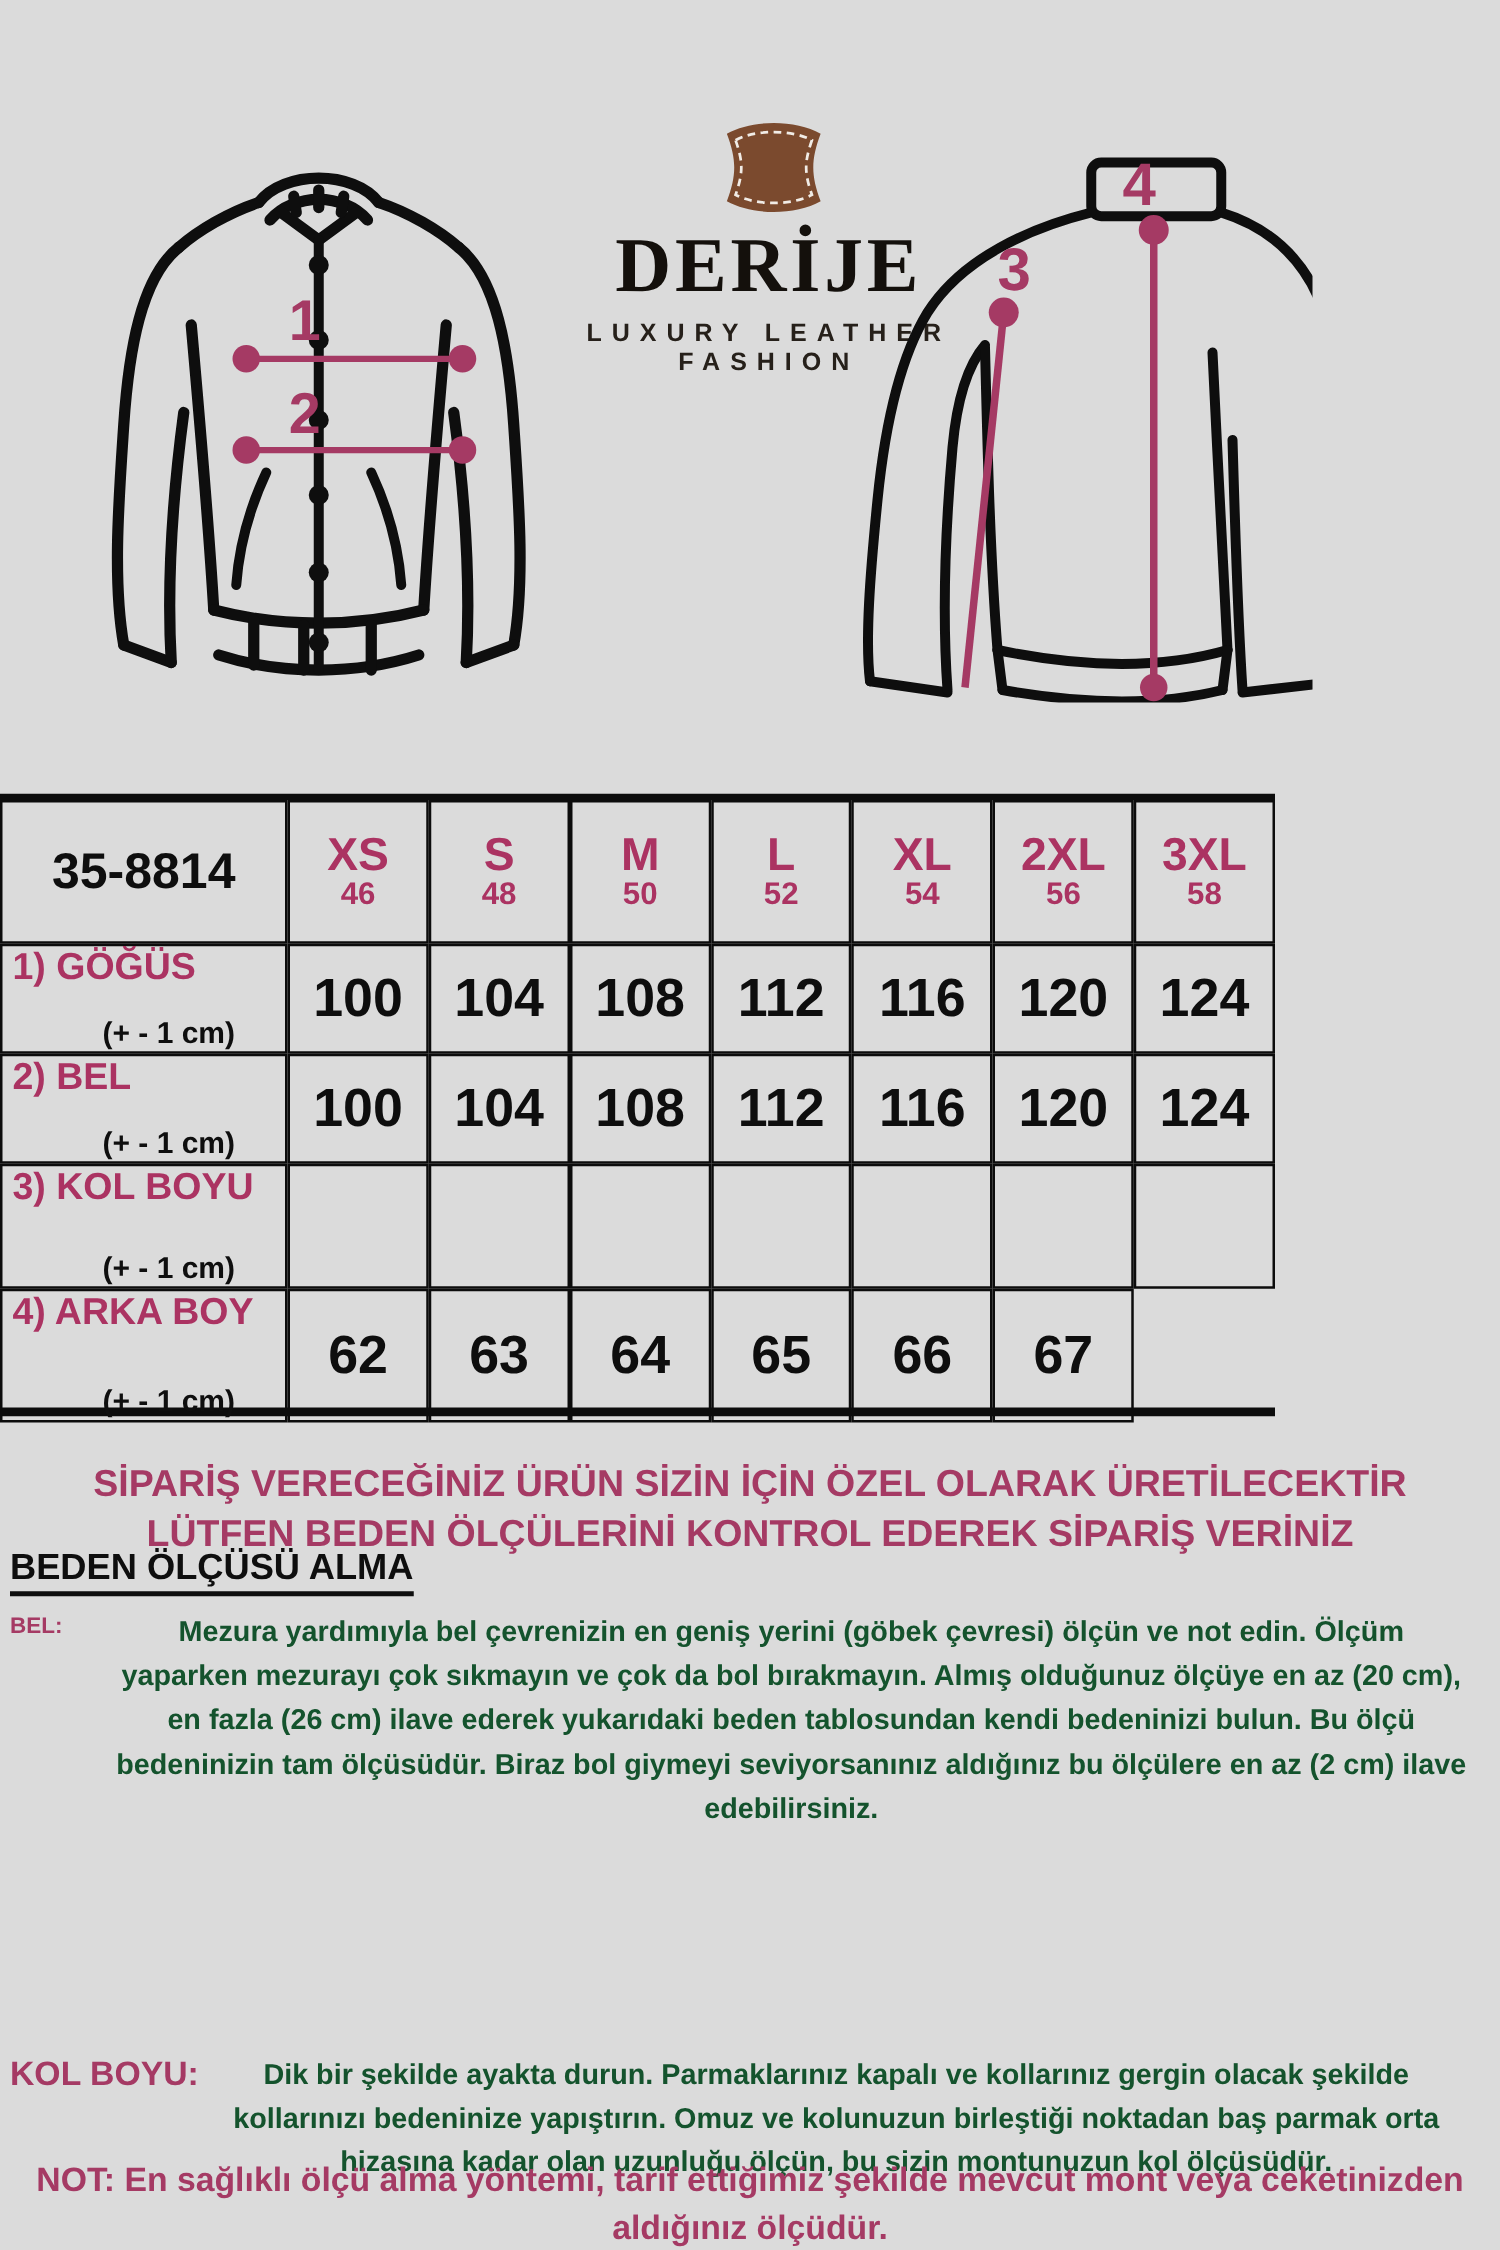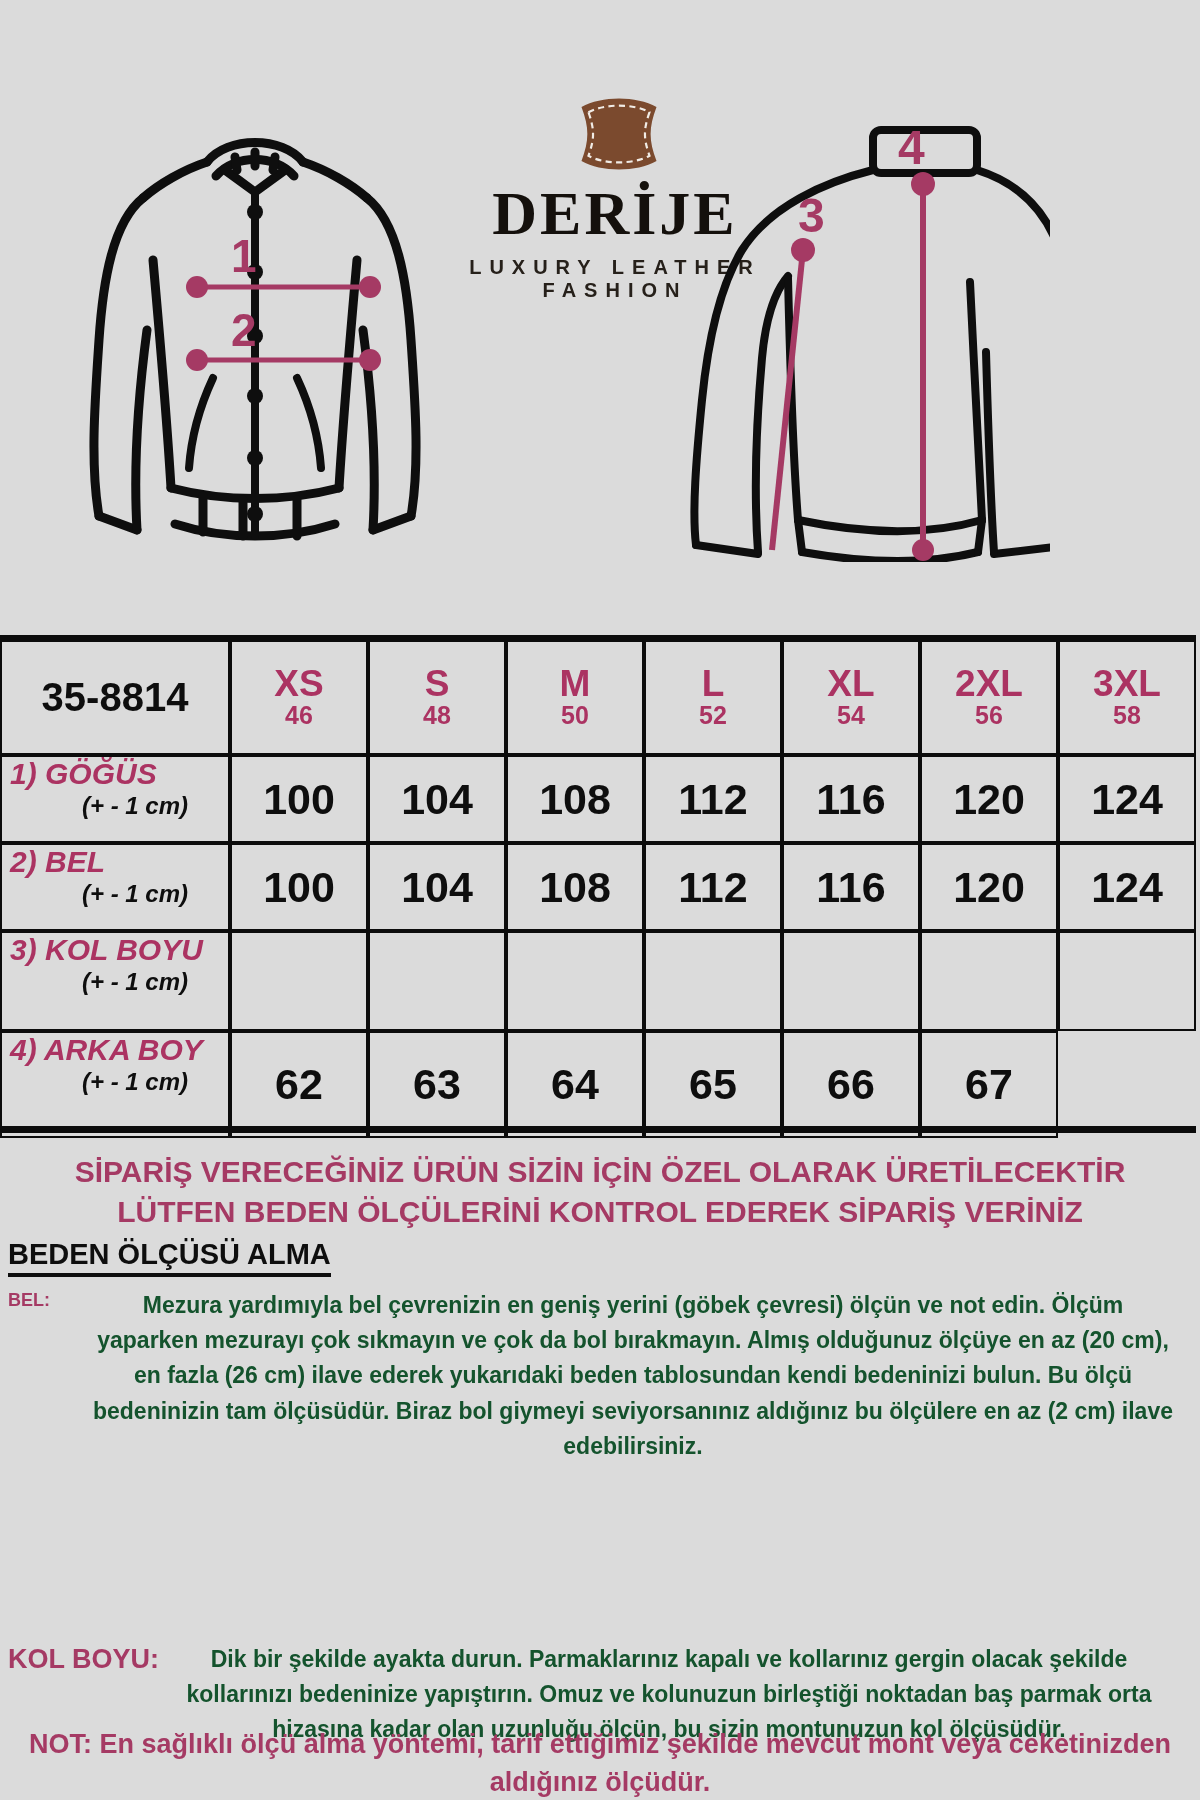--- a/index.html
+++ b/index.html
@@ -4,33 +4,33 @@
 <style>
   html,body{margin:0;padding:0;}
   body{background:#9a9a9a;font-family:"Liberation Sans",sans-serif;}
   .page{position:relative;width:1200px;height:1800px;background:#dbdbdb;overflow:hidden;margin:0 auto;}
   .abs{position:absolute;}
   svg{display:block;}
   
   .brand-name{font-family:"Liberation Serif","DejaVu Serif",serif;font-weight:700;font-size:62px;letter-spacing:3px;color:#14100c;text-align:center;}
   .brand-tagline{font-size:20px;font-weight:700;letter-spacing:8px;color:#26201a;text-align:center;}
   
-  .size-table{position:absolute;left:0;top:635px;width:1196px;height:498px;display:grid;
+  .size-table{position:absolute;left:0;top:635px;width:1020px;height:498px;display:grid;
     grid-template-columns:230px repeat(7,1fr);grid-template-rows:115px 88px 88px 100px 107px;
     border-top:5px solid #0c0c0c;border-bottom:7px solid #0c0c0c;box-sizing:border-box;}
   .cell{border:2px solid #0c0c0c;display:flex;flex-direction:column;align-items:center;justify-content:center;box-sizing:border-box;}
   .code-cell{font-weight:700;font-size:40px;color:#0e0e0e;letter-spacing:0px;}
   .size-letter{font-weight:700;font-size:37px;color:#ab3362;line-height:1.0;}
   .size-num{font-weight:700;font-size:25px;color:#ab3362;line-height:1.1;}
-  .rowlabel-cell{align-items:flex-start;justify-content:flex-start;padding-left:8px;font-style:italic;}
+  .rowlabel-cell{align-items:flex-start;justify-content:space-between;padding-left:8px;}
   .row-label{font-weight:700;font-size:30px;color:#ab3362;line-height:1.15;}
   .row-sub{font-weight:700;font-size:24px;color:#0e0e0e;line-height:1.15;align-self:center;margin-left:32px;}
   .value-cell{font-weight:700;font-size:43px;color:#0e0e0e;}
   
-  .notice{width:1200px;text-align:center;font-weight:700;font-size:30px;color:#a53a64;line-height:1.33;}
+  .notice{width:1200px;text-align:center;font-weight:700;font-size:30px;color:#a53a64;line-height:1.33;margin-top:16px;}
   .guide-heading{font-weight:700;font-size:29px;color:#0e0e0e;border-bottom:4px solid #0e0e0e;display:inline-block;padding-bottom:2px;}
   .section{position:relative;width:1184px;left:8px;}
   .sec-label{position:absolute;left:0;top:2px;font-weight:700;color:#a53a64;}
   .sec-text{text-align:center;font-weight:700;color:#14532d;font-size:23px;line-height:1.53;}
   .note-text{width:1160px;text-align:center;font-weight:700;font-size:27px;color:#a53a64;line-height:1.4;}
 </style>
 </head>
 <body>
 
 <div class="page">

